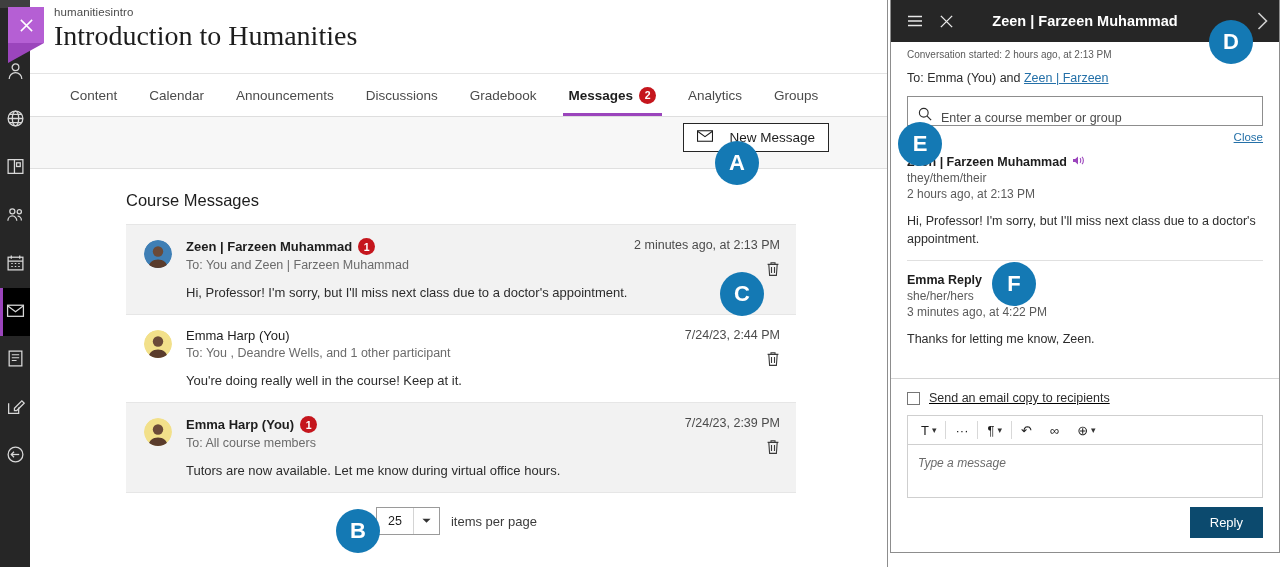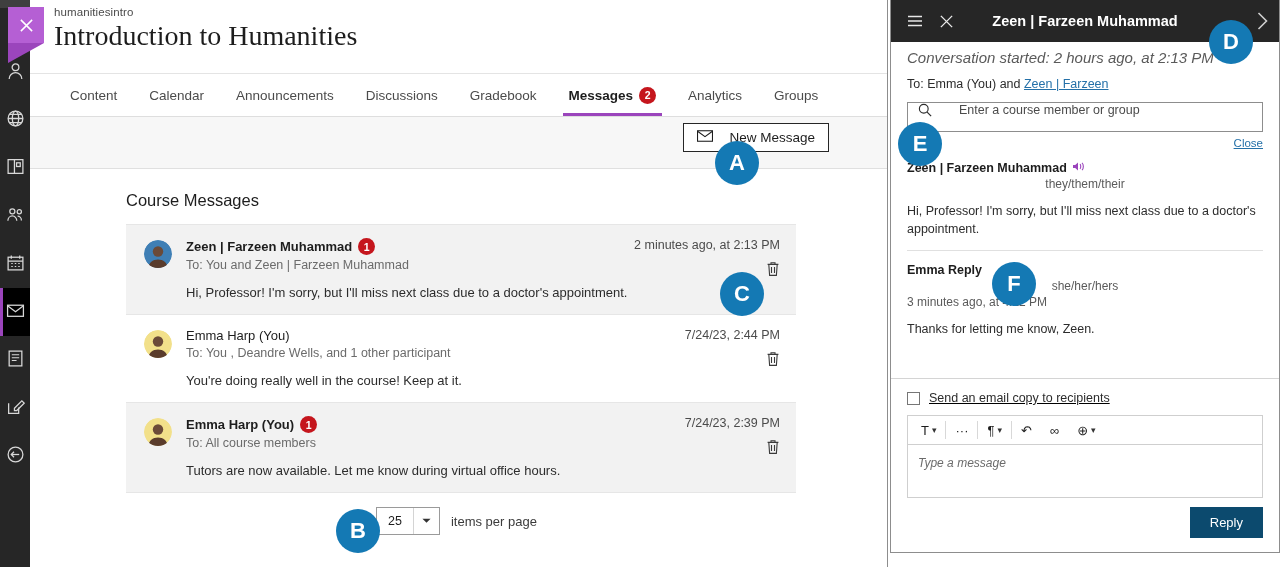--- a/index.html
+++ b/index.html
@@ -131,37 +131,37 @@
     height: 42px; background: #262626; display: flex; align-items: center;
     padding: 0 8px; position: relative;
   }
   .conv-header .hicon { padding: 0 8px; cursor: pointer; display: flex; align-items: center; }
   .conv-title {
     position: absolute; left: 0; right: 0; text-align: center;
     color: #fff; font-size: 14.5px; font-weight: bold; pointer-events: none;
   }
   .conv-next { position: absolute; right: 10px; cursor: pointer; display: flex; }
   .conv-recip { padding: 7px 16px 0 16px; }
-  .conv-started { font-size: 15px; color: #5a5a5a; font-style: italic; }
+  .conv-started { font-size: 10px; color: #5a5a5a; }
   .conv-to { font-size: 12.5px; color: #2c2c2c; margin-top: 11px; }
   .conv-to a { color: #2470a8; text-decoration: underline; }
   .recip-search {
     margin-top: 11px; height: 30px; border: 1px solid #8d8d8d; background: #fff;
-    display: flex; align-items: flex-start; gap: 27px; padding: 0 10px;
+    display: flex; align-items: flex-end; gap: 9px; padding: 0 10px;
   }
   .recip-search .ph { font-size: 12.5px; color: #4b4b4b; }
   .close-link {
     text-align: right; font-size: 11.5px; margin-top: 5px;
     color: #2470a8; text-decoration: underline; cursor: pointer;
   }
   .thread { padding: 12px 16px 0 16px; }
   .bubble { padding-bottom: 12px; }
   .bubble + .bubble { border-top: 1px solid #e0e0e0; padding-top: 12px; }
   .b-name { font-size: 12.5px; font-weight: bold; color: #1d1d1d; display: flex; align-items: center; gap: 5px; }
-  .b-pron { font-size: 12px; color: #5a5a5a; margin-top: 2px; text-align: center; }
+  .b-pron { font-size: 12px; color: #5a5a5a; margin-top: 2px; }
   .b-time { font-size: 12px; color: #5a5a5a; margin-top: 2px; }
   .b-text { font-size: 12.5px; color: #2c2c2c; margin-top: 11px; line-height: 1.45; }
   .composer { position: absolute; left: 0; right: 0; bottom: 0; padding: 12px 16px 14px 16px;
     border-top: 1px solid #d4d4d4; background: #fff; }
   .chk-row { display: flex; align-items: center; gap: 9px; text-decoration: underline; }
   .chk { width: 13px; height: 13px; border: 1px solid #767676; background: #fff; }
   .chk-label { font-size: 12.5px; color: #2c2c2c; }
   .editor { margin-top: 10px; border: 1px solid #cfcfcf; }
   .editor-tools {
     height: 29px; display: flex; align-items: center; gap: 0;
@@ -425,20 +425,21 @@
     <div class="thread" id="thread">
         <div class="bubble">
           <div class="b-name">
             <span>Zeen | Farzeen Muhammad</span>
             <span><svg width="14" height="11" viewBox="0 0 14 11">
                 <path d="M1 4h2.2L6 1.4v8.2L3.2 7H1z" fill="#9B45BC"></path>
                 <path d="M8 3.2c1 .9 1 3.7 0 4.6M10 1.8c1.8 1.6 1.8 5.8 0 7.4" stroke="#9B45BC" stroke-width="1.1" fill="none"></path>
               </svg></span>
           </div>
           <div class="b-pron">they/them/their</div>
+          <div class="b-time">2 hours ago, at 2:13 PM</div>
           <div class="b-text">Hi, Professor! I'm sorry, but I'll miss next class due to a doctor's appointment.</div>
         </div>
         <div class="bubble">
           <div class="b-name">
             <span>Emma Reply</span>
           </div>
           <div class="b-pron">she/her/hers</div>
           <div class="b-time">3 minutes ago, at 4:22 PM</div>
           <div class="b-text">Thanks for letting me know, Zeen.</div>
         </div>

